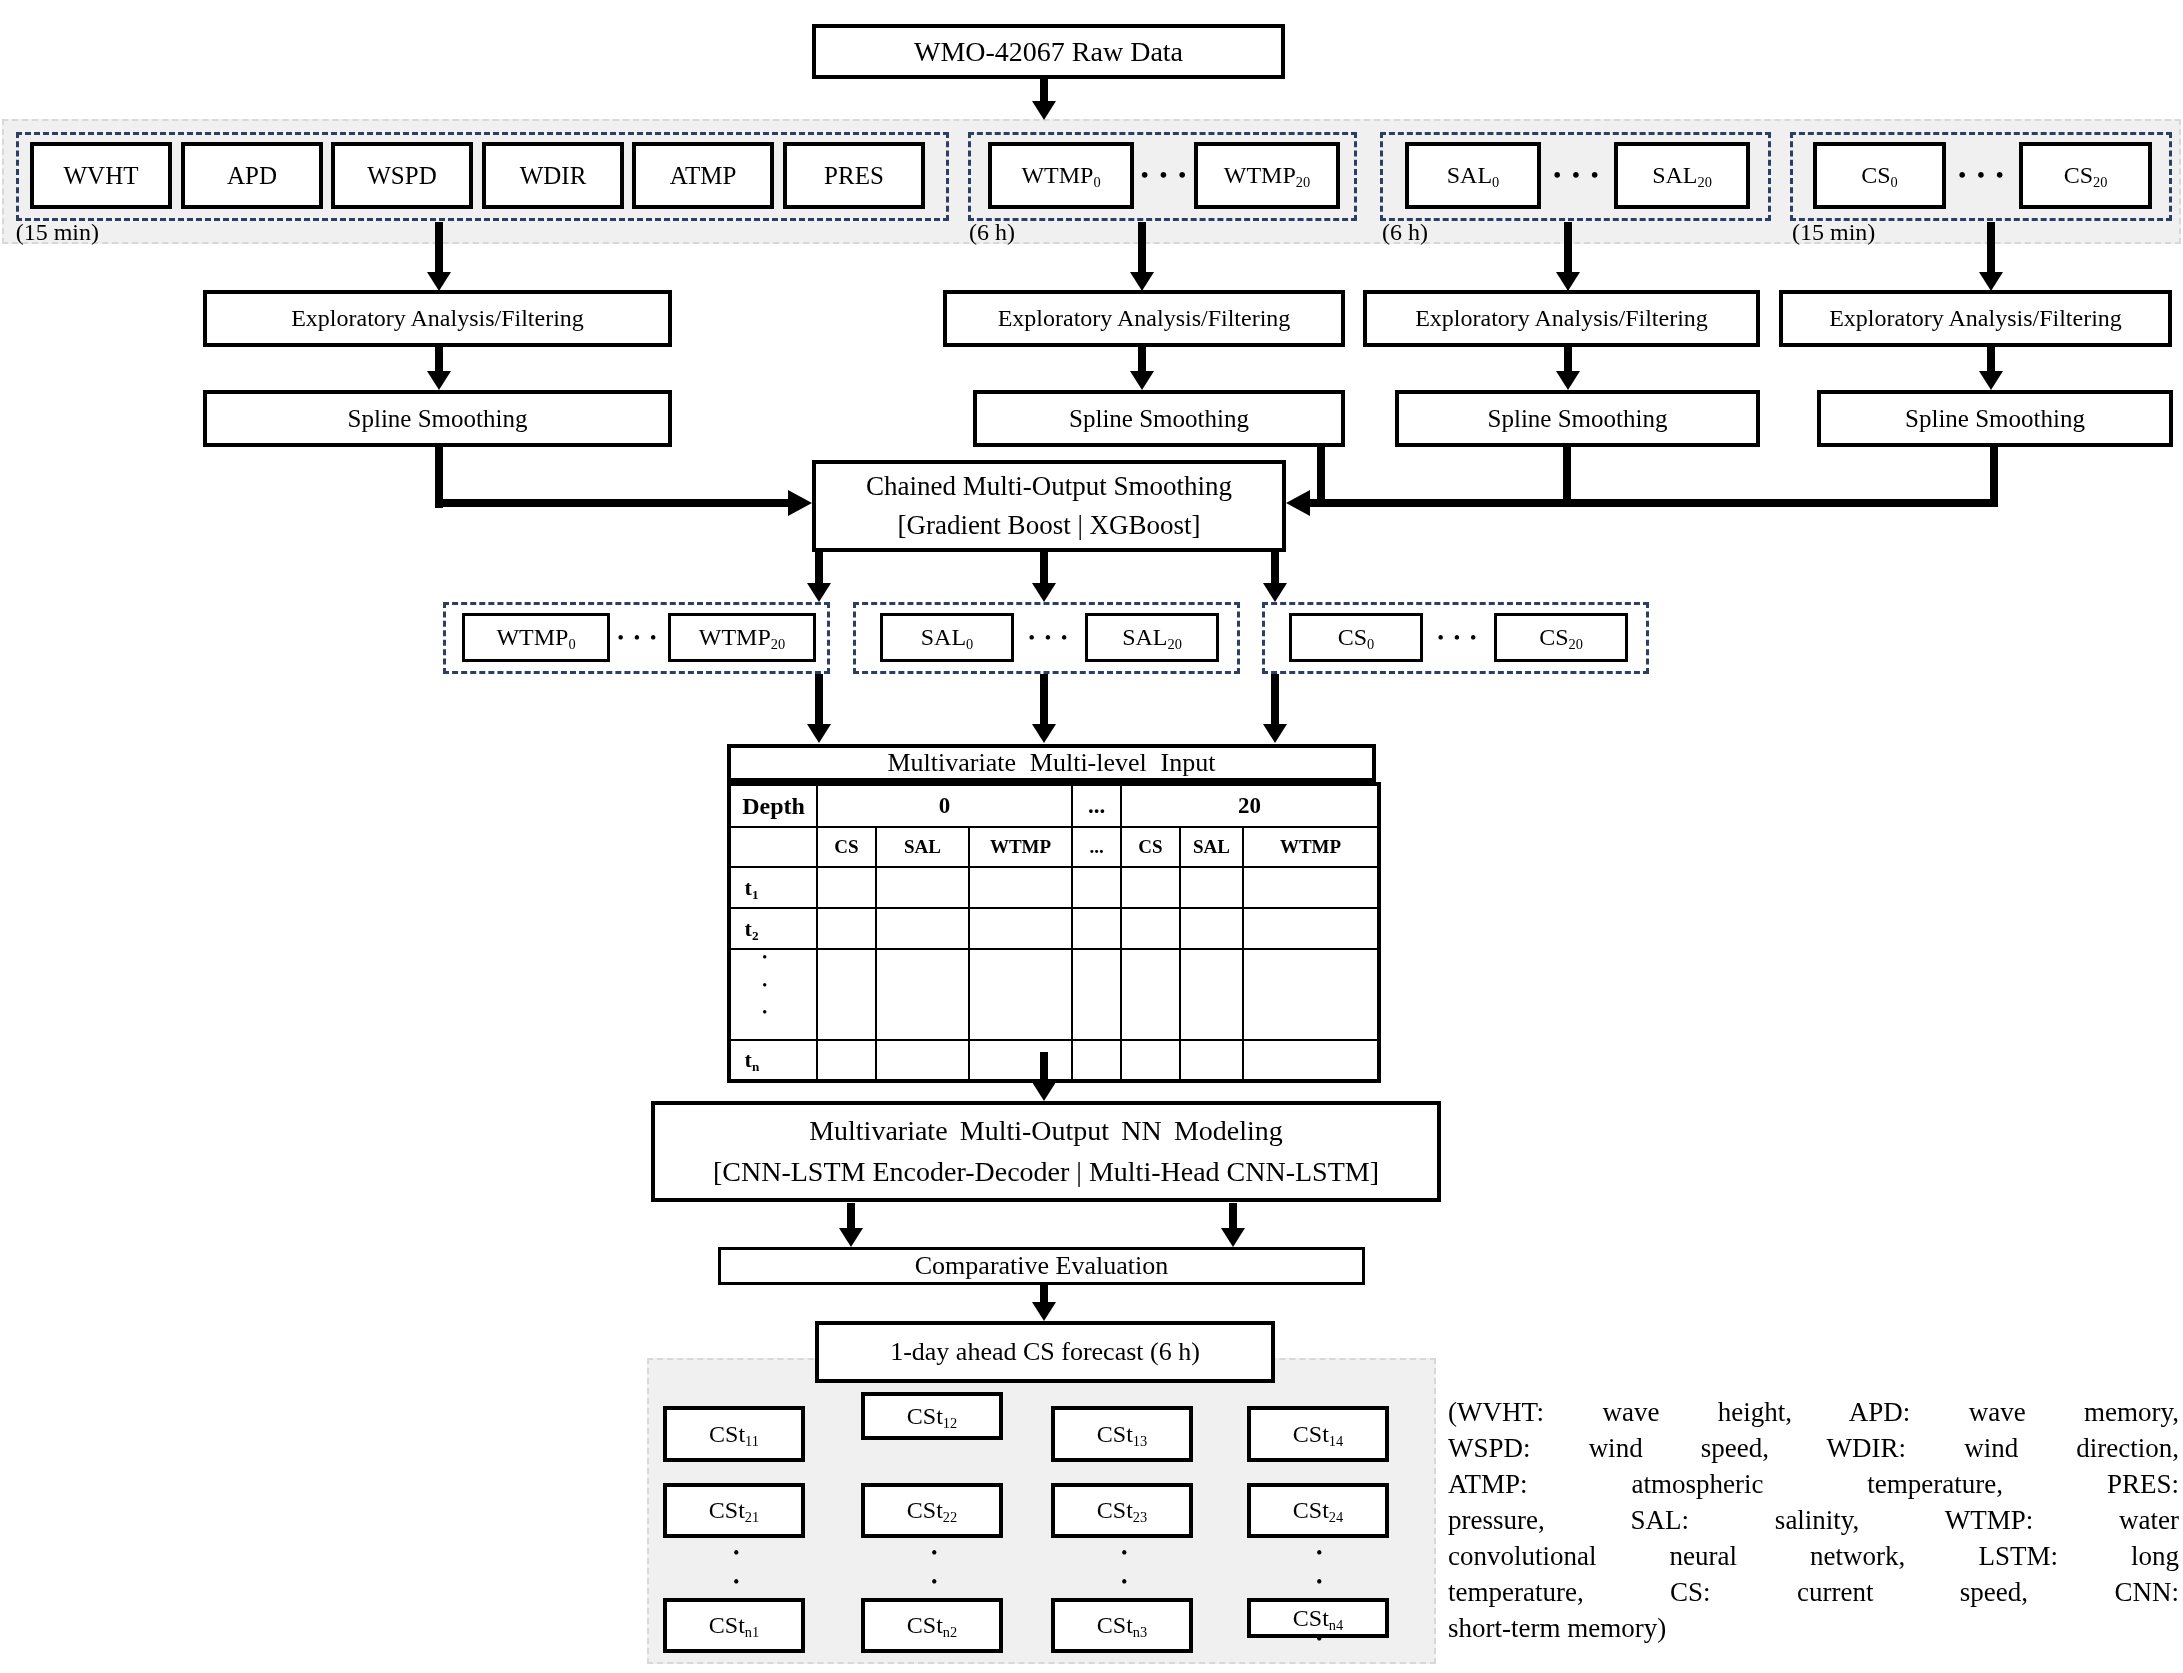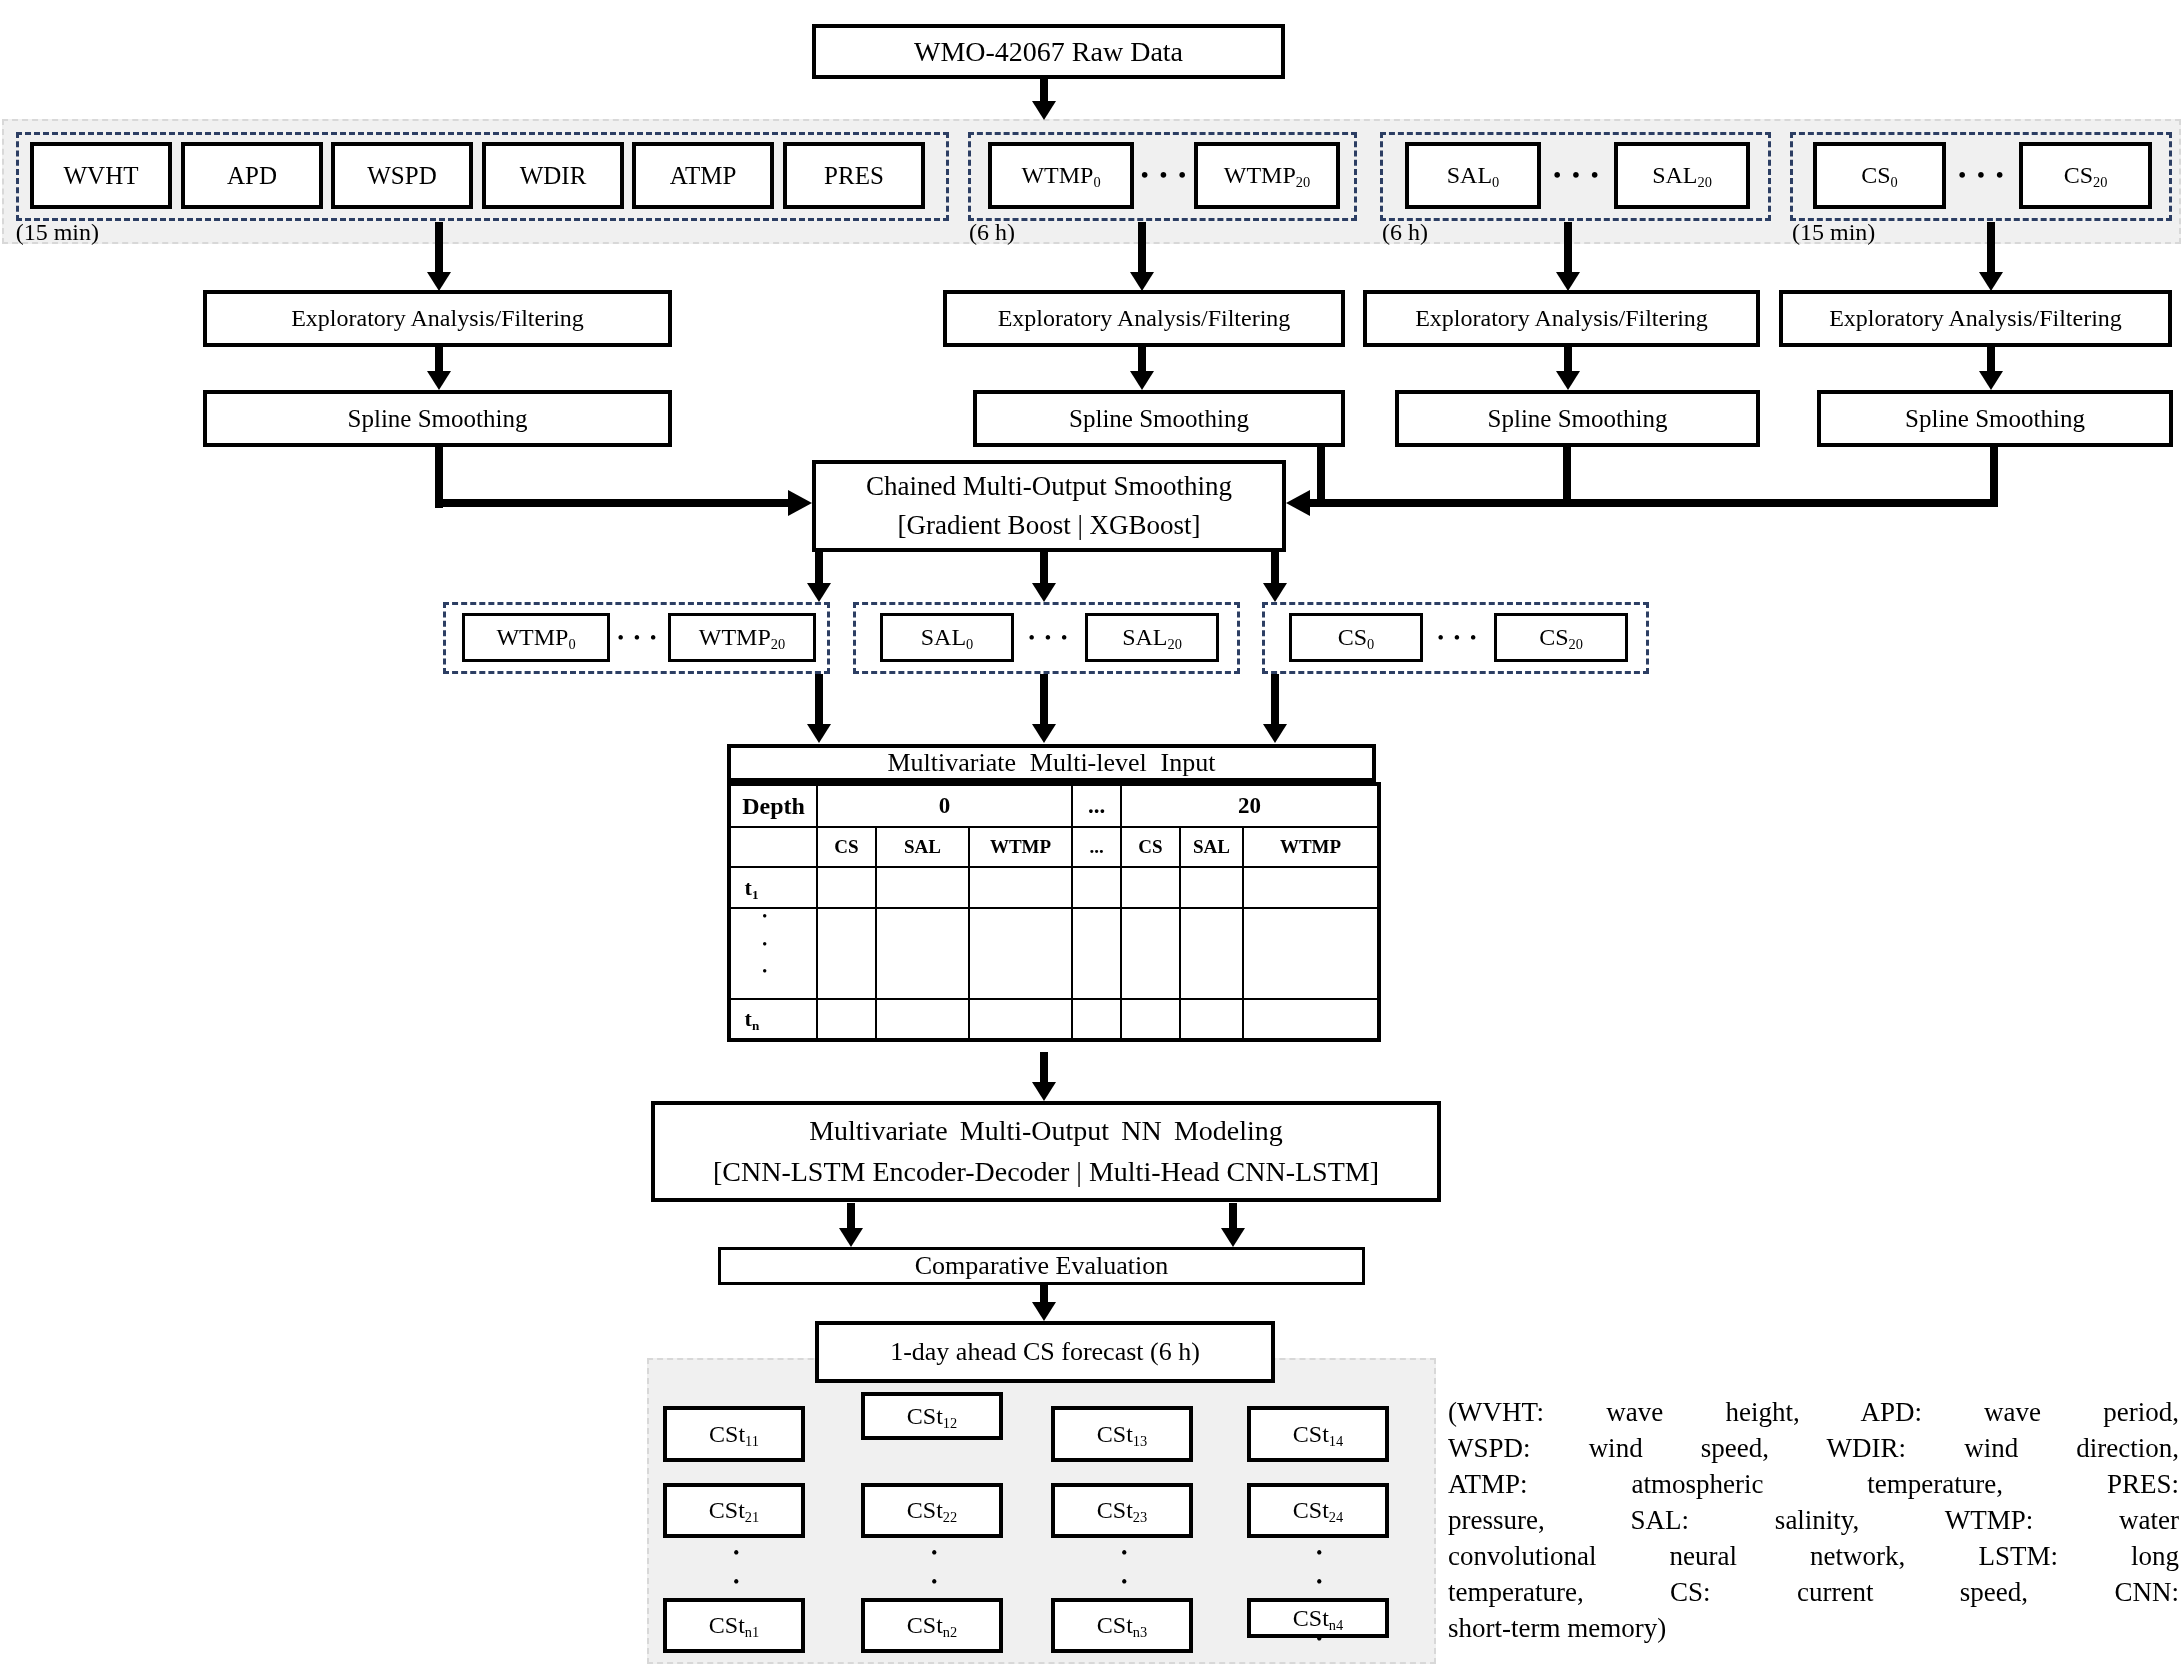--- a/index.html
+++ b/index.html
@@ -229,20 +229,30 @@
       <tr style="height:41px">
         <th class="rowlab"><span>t</span><sub>1</sub></th>
         <td></td>
             <td></td>
             <td></td>
             <td></td>
             <td></td>
             <td></td>
             <td></td>
       </tr>
+      <tr style="height:41px">
+        <th class="rowlab"><span>t</span><sub>2</sub></th>
+        <td></td>
+            <td></td>
+            <td></td>
+            <td></td>
+            <td></td>
+            <td></td>
+            <td></td>
+      </tr>
       <tr style="height:65px">
         <th class="rowlab"><span class="tvdots">•••</span></th>
         <td></td>
             <td></td>
             <td></td>
             <td></td>
             <td></td>
             <td></td>
             <td></td>
       </tr>
@@ -318,21 +328,21 @@
       <span><span>CSt</span><sub>n2</sub></span>
     </div>
   <div class="box f46" style="left:1051px;top:1598px;width:142px;height:55px">
       <span><span>CSt</span><sub>n3</sub></span>
     </div>
   <div class="box f46" style="left:1247px;top:1598px;width:142px;height:40px">
       <span><span>CSt</span><sub>n4</sub></span>
     </div>
 
   <div id="legend">
-    <div class="legend-line">(WVHT: wave height, APD: wave period,</div>
+    <div class="legend-line">(WVHT: wave height, APD: wave memory,</div>
     <div class="legend-line">WSPD: wind speed, WDIR: wind direction,</div>
     <div class="legend-line">ATMP: atmospheric temperature, PRES:</div>
     <div class="legend-line">pressure, SAL: salinity, WTMP: water</div>
     <div class="legend-line">convolutional neural network, LSTM: long</div>
     <div class="legend-line">temperature, CS: current speed, CNN:</div>
     <div class="legend-line last">short-term memory)</div>
   </div>
 
 </div>
 

